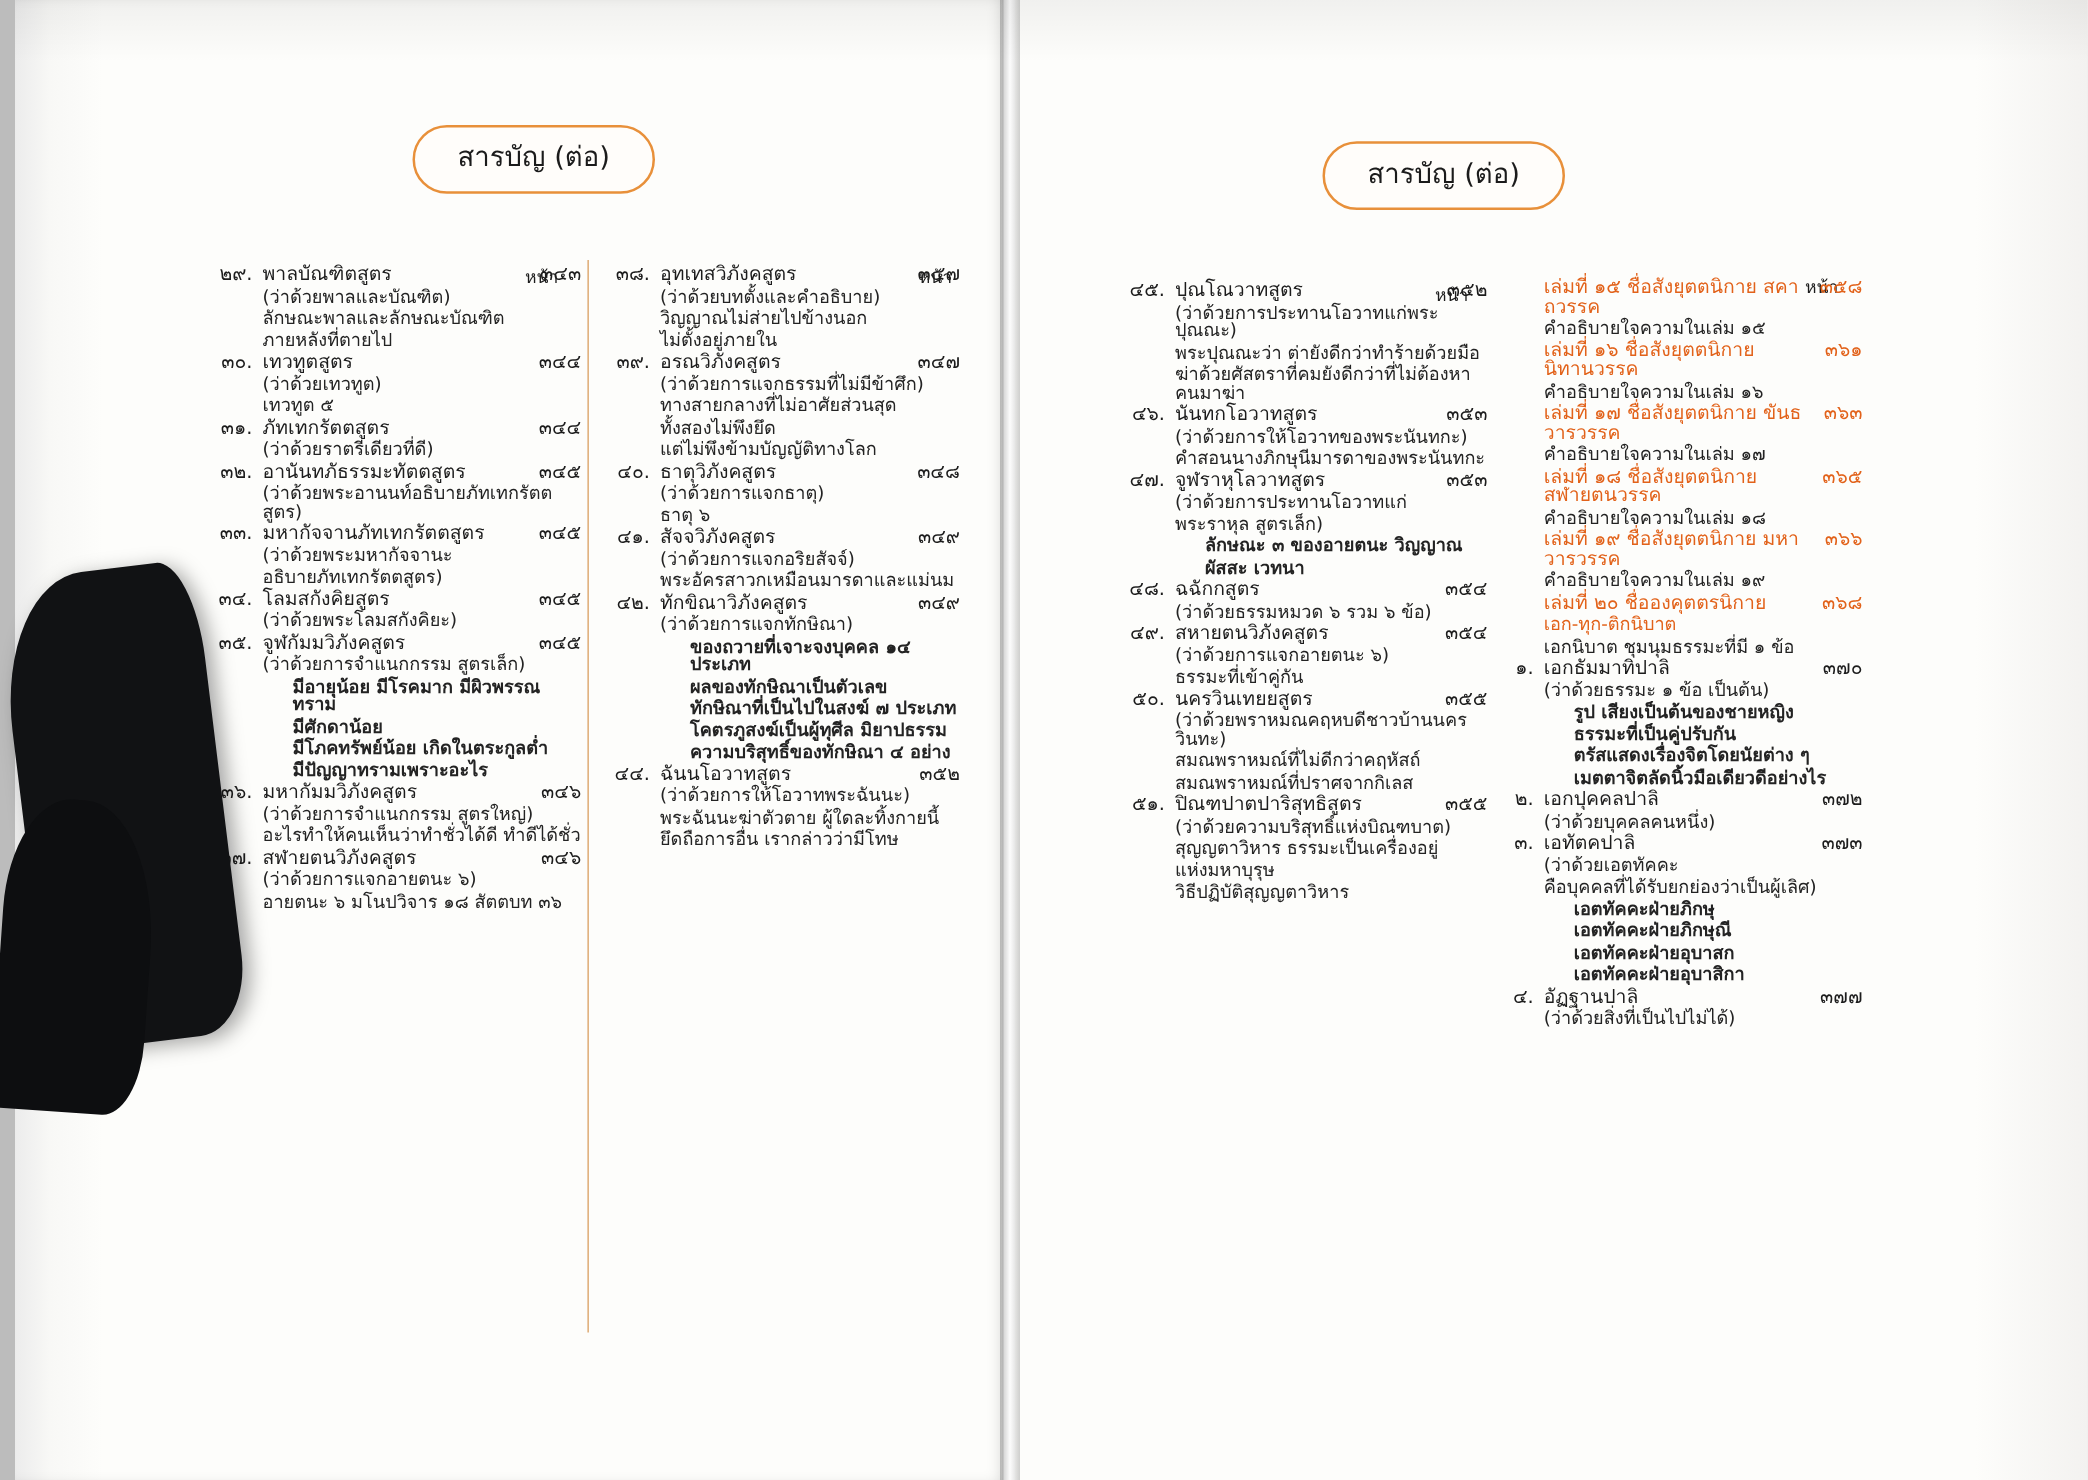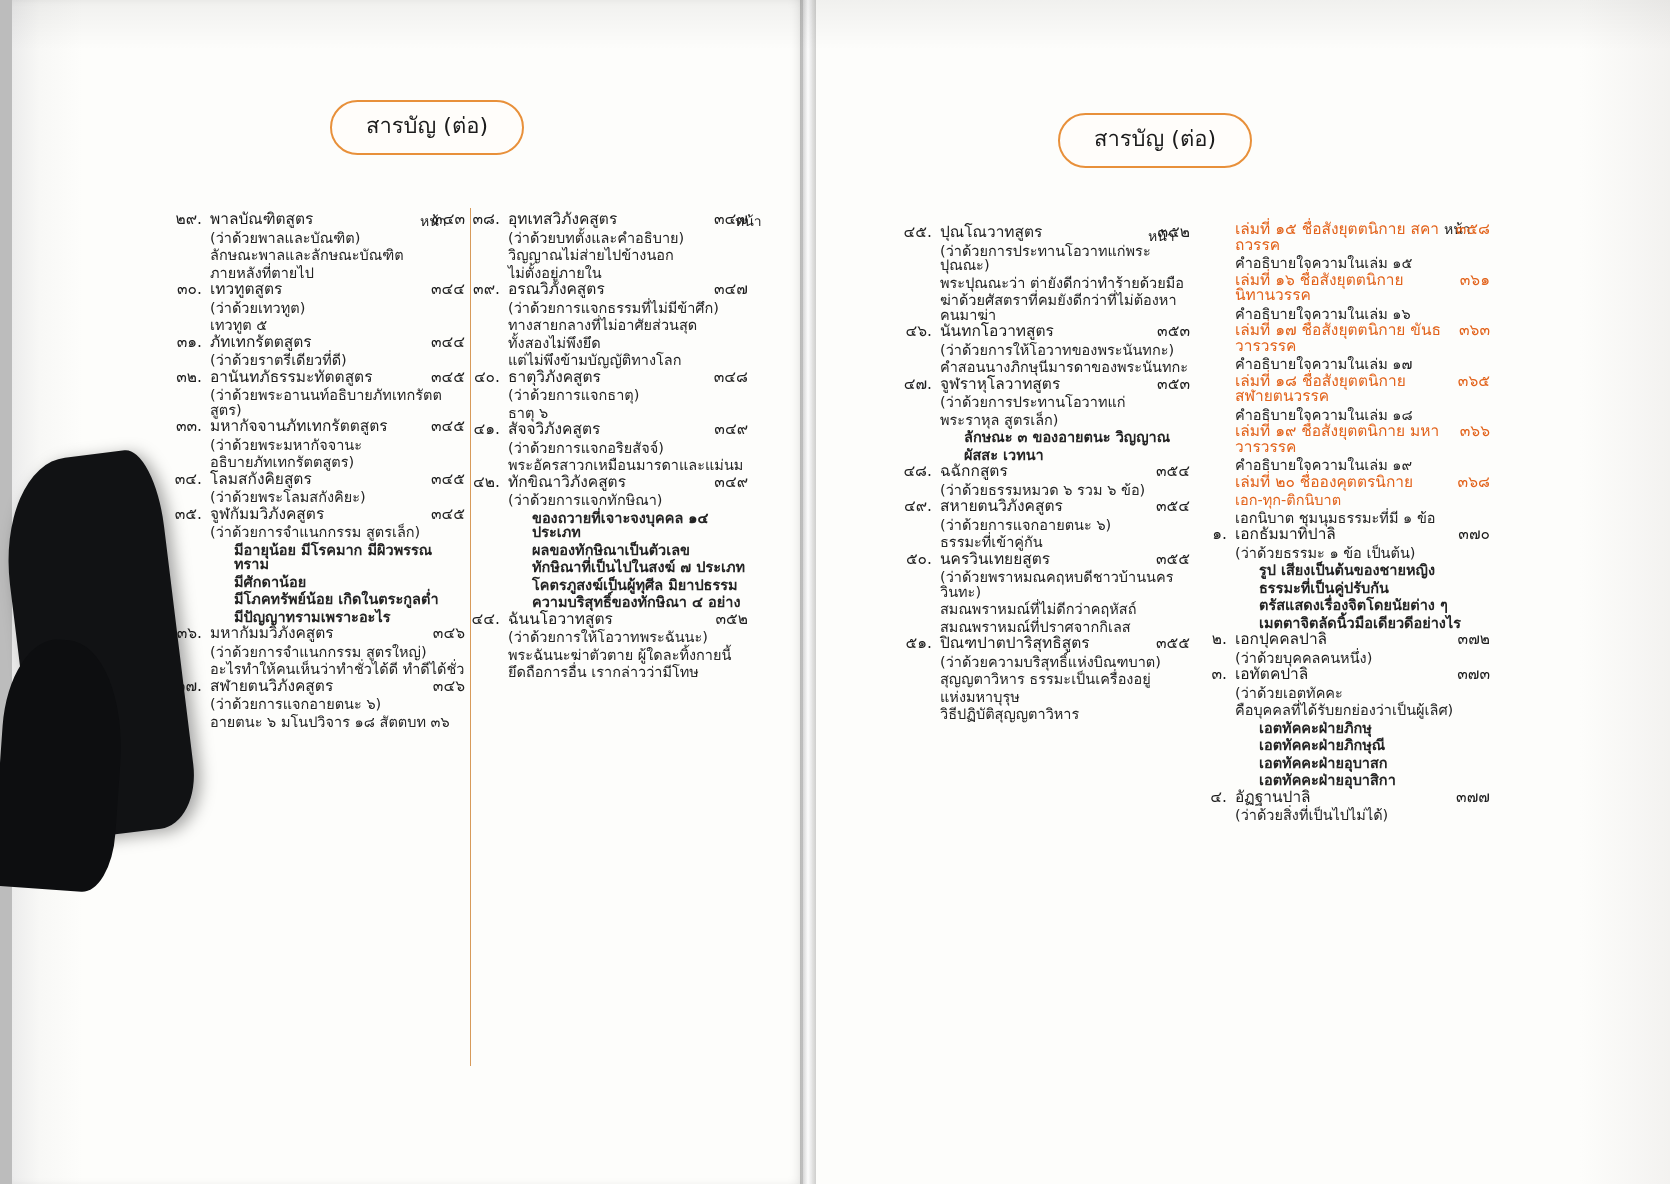--- a/index.html
+++ b/index.html
@@ -274,21 +274,21 @@
       <div class="entry">
         <div class="row">
           <span class="num">๓๗.</span>
           <span class="title">สฬายตนวิภังคสูตร</span>
           <span class="pg">๓๔๖</span>
         </div>
         <div class="sub">(ว่าด้วยการแจกอายตนะ ๖)</div>
         <div class="sub">อายตนะ ๖ มโนปวิจาร ๑๘ สัตตบท ๓๖</div>
       </div>
     </div>
-  <div class="col col-inner" id="left-col-2" style="left:458px; top:212px; width:290px;">
+  <div class="col col-inner" id="left-col-2" style="left:478px; top:212px; width:290px;">
       <div class="entry">
         <div class="row">
           <span class="num">๓๘.</span>
           <span class="title">อุทเทสวิภังคสูตร</span>
           <span class="pg">๓๔๗</span>
         </div>
         <div class="sub">(ว่าด้วยบทตั้งและคำอธิบาย)</div>
         <div class="sub">วิญญาณไม่ส่ายไปข้างนอก</div>
         <div class="sub">ไม่ตั้งอยู่ภายใน</div>
       </div>

